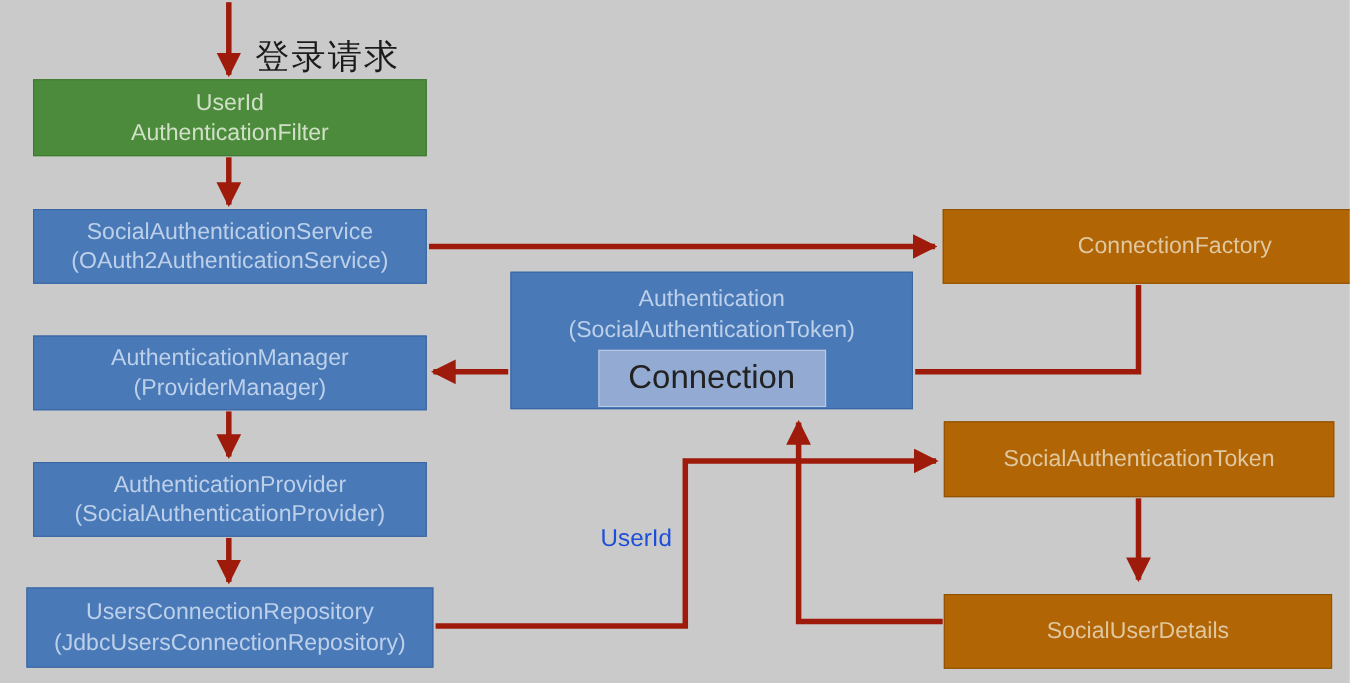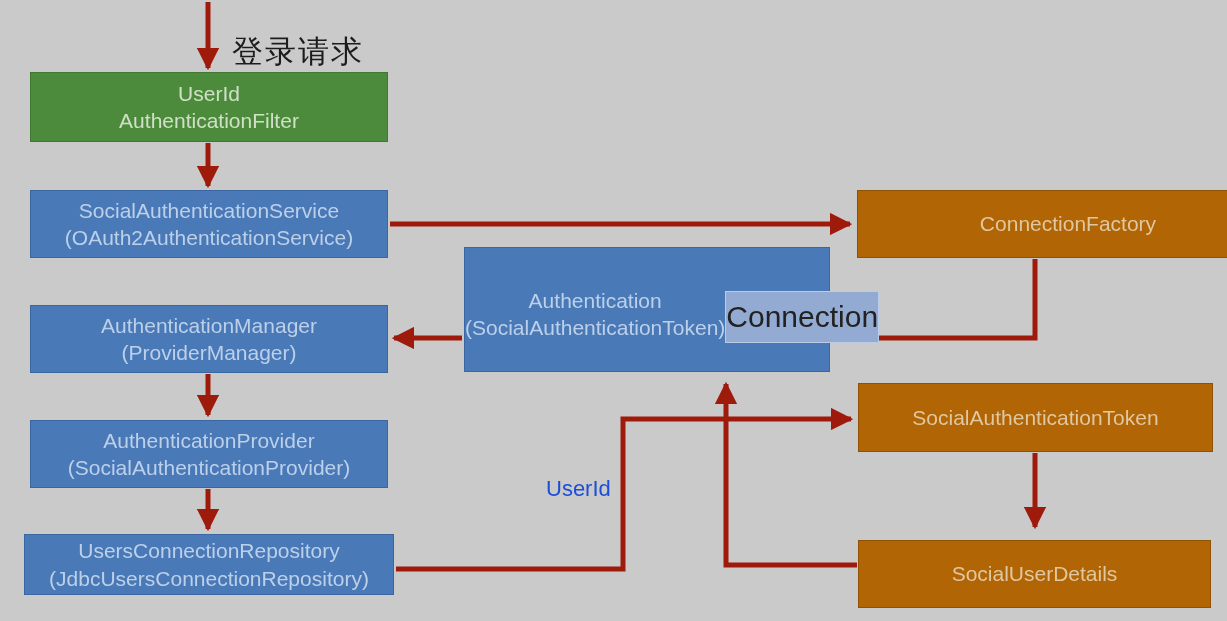--- a/index.html
+++ b/index.html
@@ -39,22 +39,22 @@
     background: var(--blue, #4a79b8);
     color: var(--text-on-blue, #bcd0ea);
     border: 1px solid #3a66a2;
   }
   .node.orange {
     background: var(--orange, #b26504);
     color: var(--text-on-orange, #dfc7a0);
     border: 1px solid #8f5203;
   }
   .node.auth {
-    flex-direction: row;
-    justify-content: flex-start;
+    flex-direction: column;
+    justify-content: center;
     padding-top: 9px;
   }
   .inner-box {
     margin-top: 5px;
     width: 205px;
     height: 50px;
     background: var(--blue-light, #93abd2);
     border: 1px solid #b9cbe6;
     color: var(--text-dark, #222222);
     display: flex;
@@ -117,21 +117,21 @@
   <div class="node blue" style="left:30px; top:305px; width:358px; height:68px;">
     <span class="lbl">AuthenticationManager
 (ProviderManager)</span>
   </div>
 
   <div class="node blue" style="left:30px; top:420px; width:358px; height:68px;">
     <span class="lbl">AuthenticationProvider
 (SocialAuthenticationProvider)</span>
   </div>
 
-  <div class="node blue" style="left:24px; top:534px; width:370px; height:61px;text-align:center;">
+  <div class="node blue" style="left:24px; top:534px; width:370px; height:73px;text-align:center;">
     <span class="lbl">UsersConnectionRepository
 (JdbcUsersConnectionRepository)</span>
   </div>
 
   <div class="node orange" style="left:858px; top:383px; width:355px; height:69px;">
     <span class="lbl">SocialAuthenticationToken</span>
   </div>
 
   <div class="node orange" style="left:858px; top:540px; width:353px; height:68px;">
     <span class="lbl">SocialUserDetails</span>

